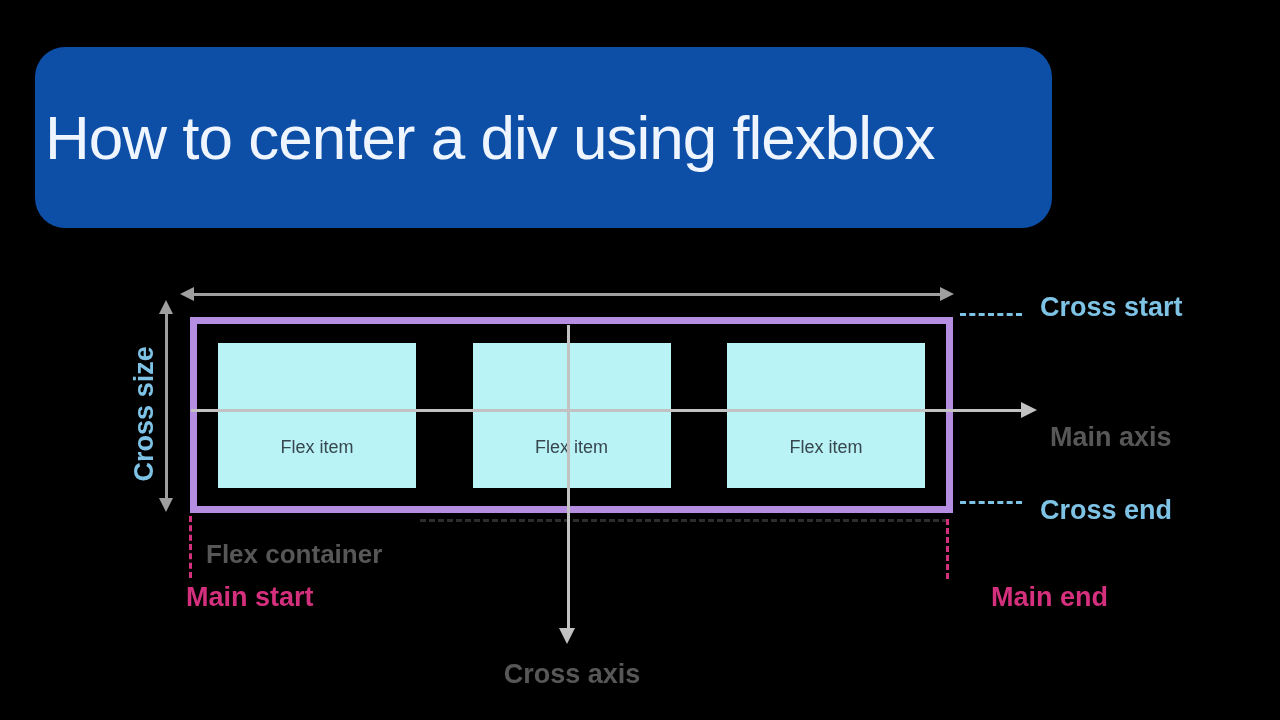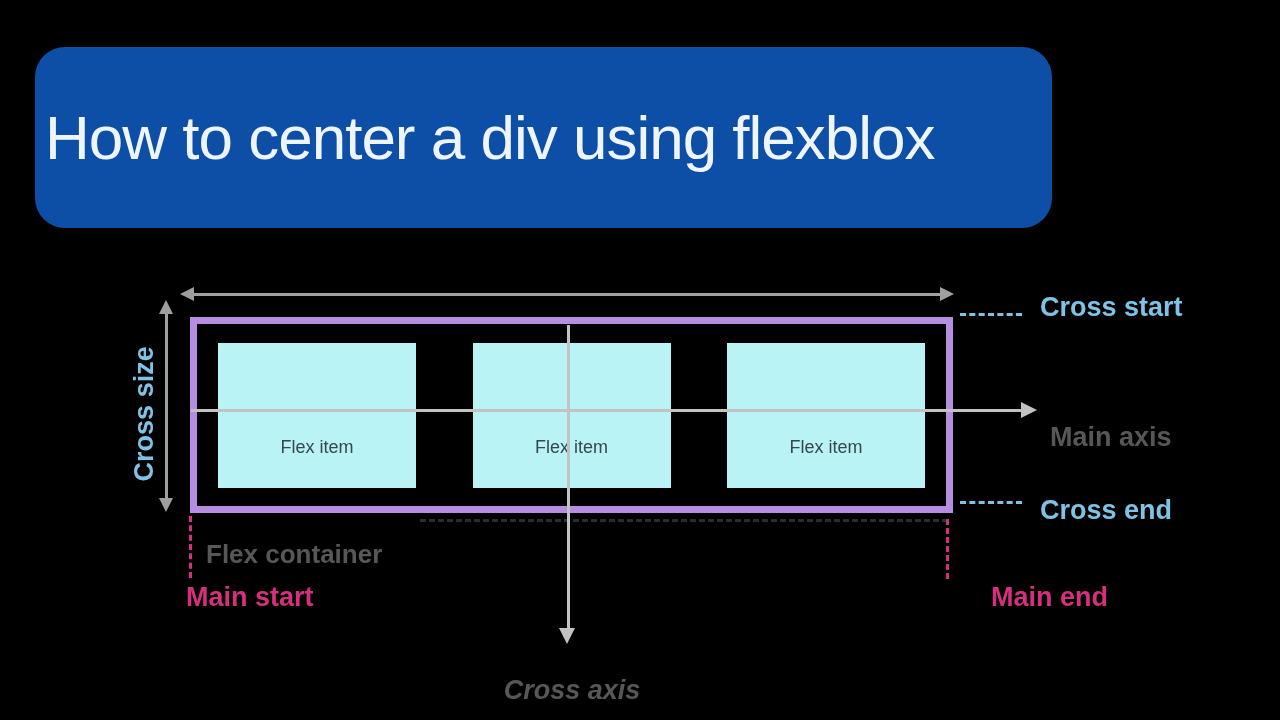--- a/index.html
+++ b/index.html
@@ -121,21 +121,21 @@
   <div>
     <div class="hline line-light axis" style="left:191px;top:409px;width:830px;"></div>
     <span class="ah ah-right-light axis" style="left:1021px;top:402px;"></span>
   </div>
   <div class="lbl lbl-gray" style="left:1050px;top:399px;">Main axis</div>
 
   <div>
     <div class="vline line-light axis" style="left:567px;top:325px;height:303px;"></div>
     <span class="ah ah-down-light axis" style="left:559px;top:628px;"></span>
   </div>
-  <div class="lbl lbl-gray center" style="left:457px;top:652px;width:230px;font-style:italic;">Cross axis</div>
+  <div class="lbl lbl-gray center" style="left:457px;top:636px;width:230px;">Cross axis</div>
 
   <div class="dash-h" style="left:960px;top:313px;width:62px;"></div>
   <div class="lbl lbl-blue" style="left:1040px;top:293px;">Cross start</div>
 
   <div class="dash-h" style="left:960px;top:501px;width:62px;"></div>
   <div class="lbl lbl-blue" style="left:1040px;top:489px;margin-top:7px;">Cross end</div>
 
   <div class="lbl lbl-gray" style="left:206px;top:516px;font-size:26px;">Flex container</div>
   <div class="dash-faint" style="left:420px;top:519px;width:528px;"></div>
 

